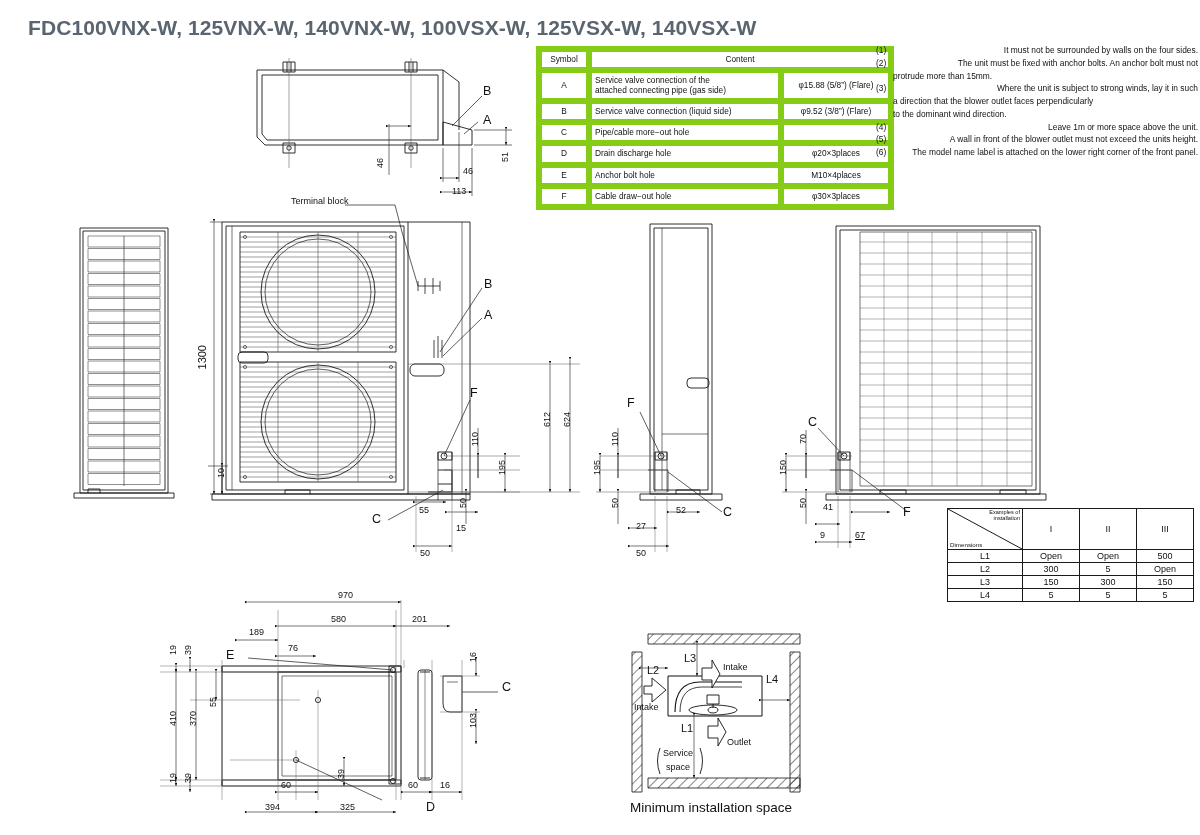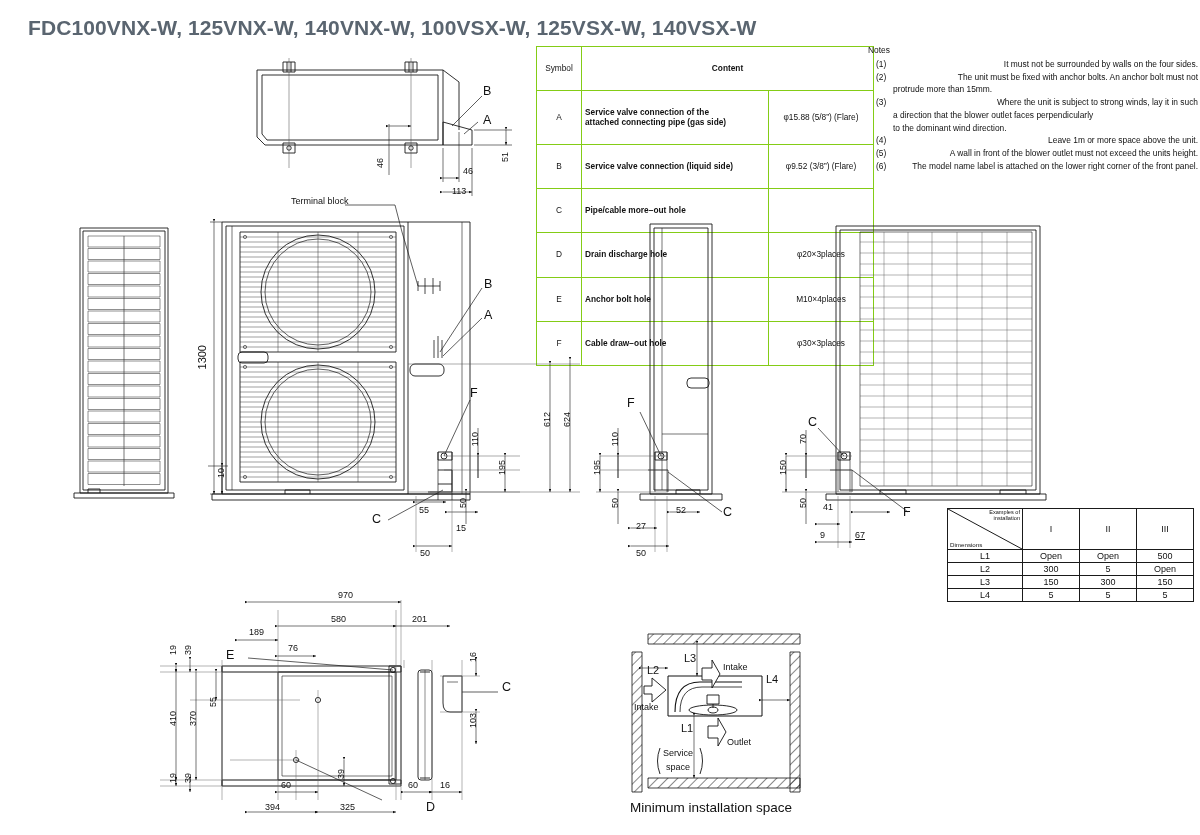--- a/index.html
+++ b/index.html
@@ -12,24 +12,24 @@
   #title{position:absolute;left:28px;top:16px;font-size:21px;font-weight:bold;
          color:#5a6570;letter-spacing:.1px;white-space:nowrap;}
 
   
   svg.layer{position:absolute;left:0;top:0;width:1200px;height:835px;overflow:visible;}
   svg.layer *{vector-effect:non-scaling-stroke;}
 
   
   #symbol-table{position:absolute;left:536px;top:46px;border-collapse:collapse;
                 font-size:8.3px;background:#fff;}
-  #symbol-table td,#symbol-table th{border:1px solid #84cc16;padding:17px 3px;
+  #symbol-table td,#symbol-table th{border:6px solid #84cc16;padding:3px 3px;
                 font-weight:normal;color:#111;line-height:1.12;}
   #symbol-table .c-sym{width:38px;text-align:center;}
-  #symbol-table .c-con{width:180px;text-align:left;font-weight:bold;}
+  #symbol-table .c-con{width:180px;text-align:left;}
   #symbol-table .c-val{width:98px;text-align:center;}
   #symbol-table th.h-con{text-align:center;}
 
   
   #install-table{position:absolute;left:947px;top:508px;border-collapse:collapse;
                  font-size:9px;background:#fff;}
   #install-table td,#install-table th{border:1px solid #1a1a1a;text-align:center;
                  font-weight:normal;padding:1px 2px;color:#111;}
   #install-table .hdr-diag{width:74px;height:40px;padding:0;position:relative;}
   #install-table .col{width:52px;}
@@ -100,21 +100,20 @@
     </tr>
     <tr>
       <td class="c-sym">F</td>
       <td class="c-con">Cable draw−out hole</td>
       <td class="c-val">φ30×3places</td>
     </tr>
   </tbody>
     </table>
 
   <div id="notes">
-    <div class="nt-head">Notes</div>
     <div class="nt-row">
       <span class="nt-num">(1)</span>
       <span class="nt-txt">It must not be surrounded by walls on the four sides.</span>
     </div>
     <div class="nt-row">
       <span class="nt-num">(2)</span>
       <span class="nt-txt">The unit must be fixed with anchor bolts. An anchor bolt must not</span>
     </div>
     <div class="nt-cont">protrude more than 15mm.</div>
     <div class="nt-row">

